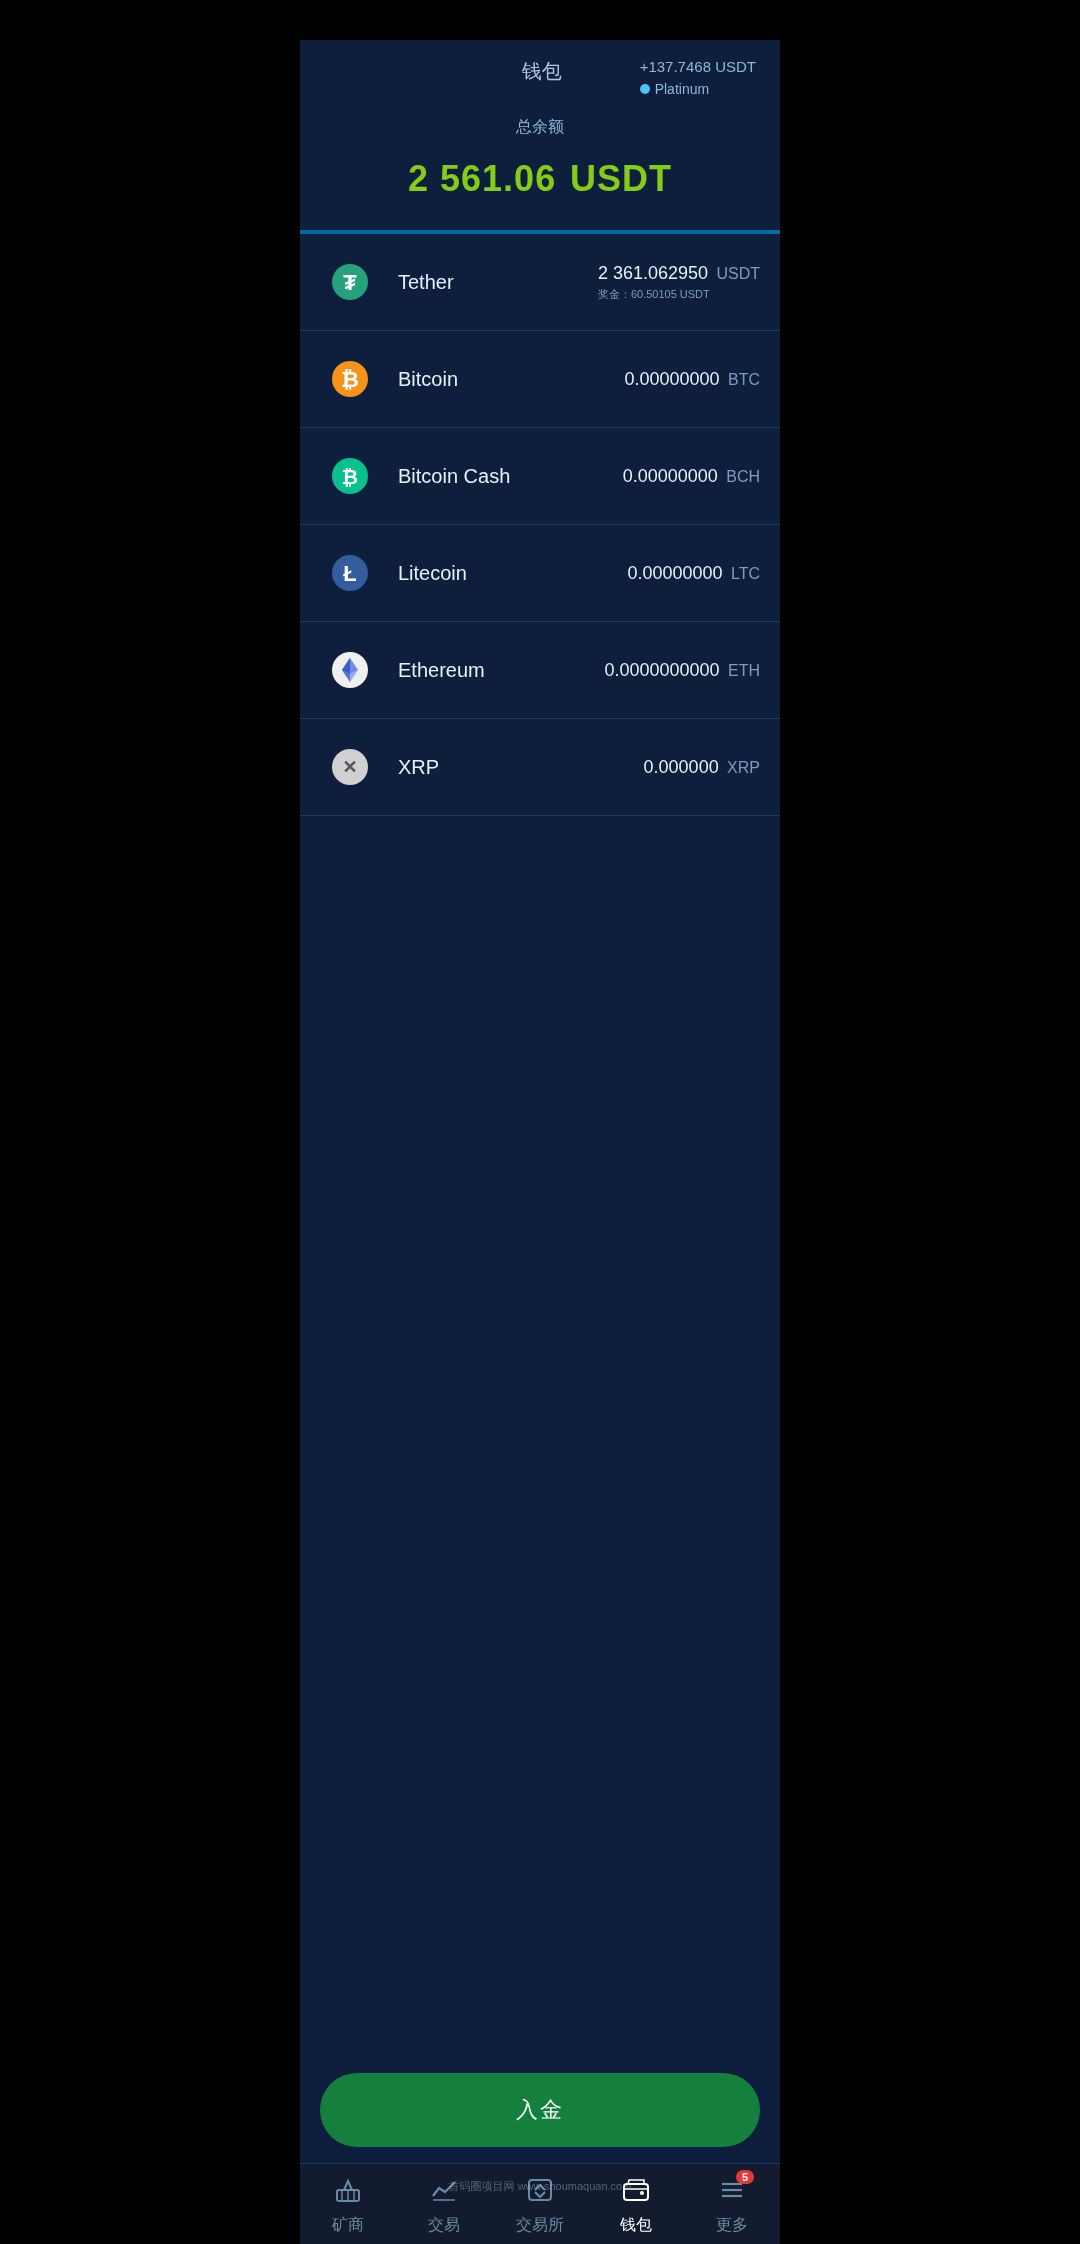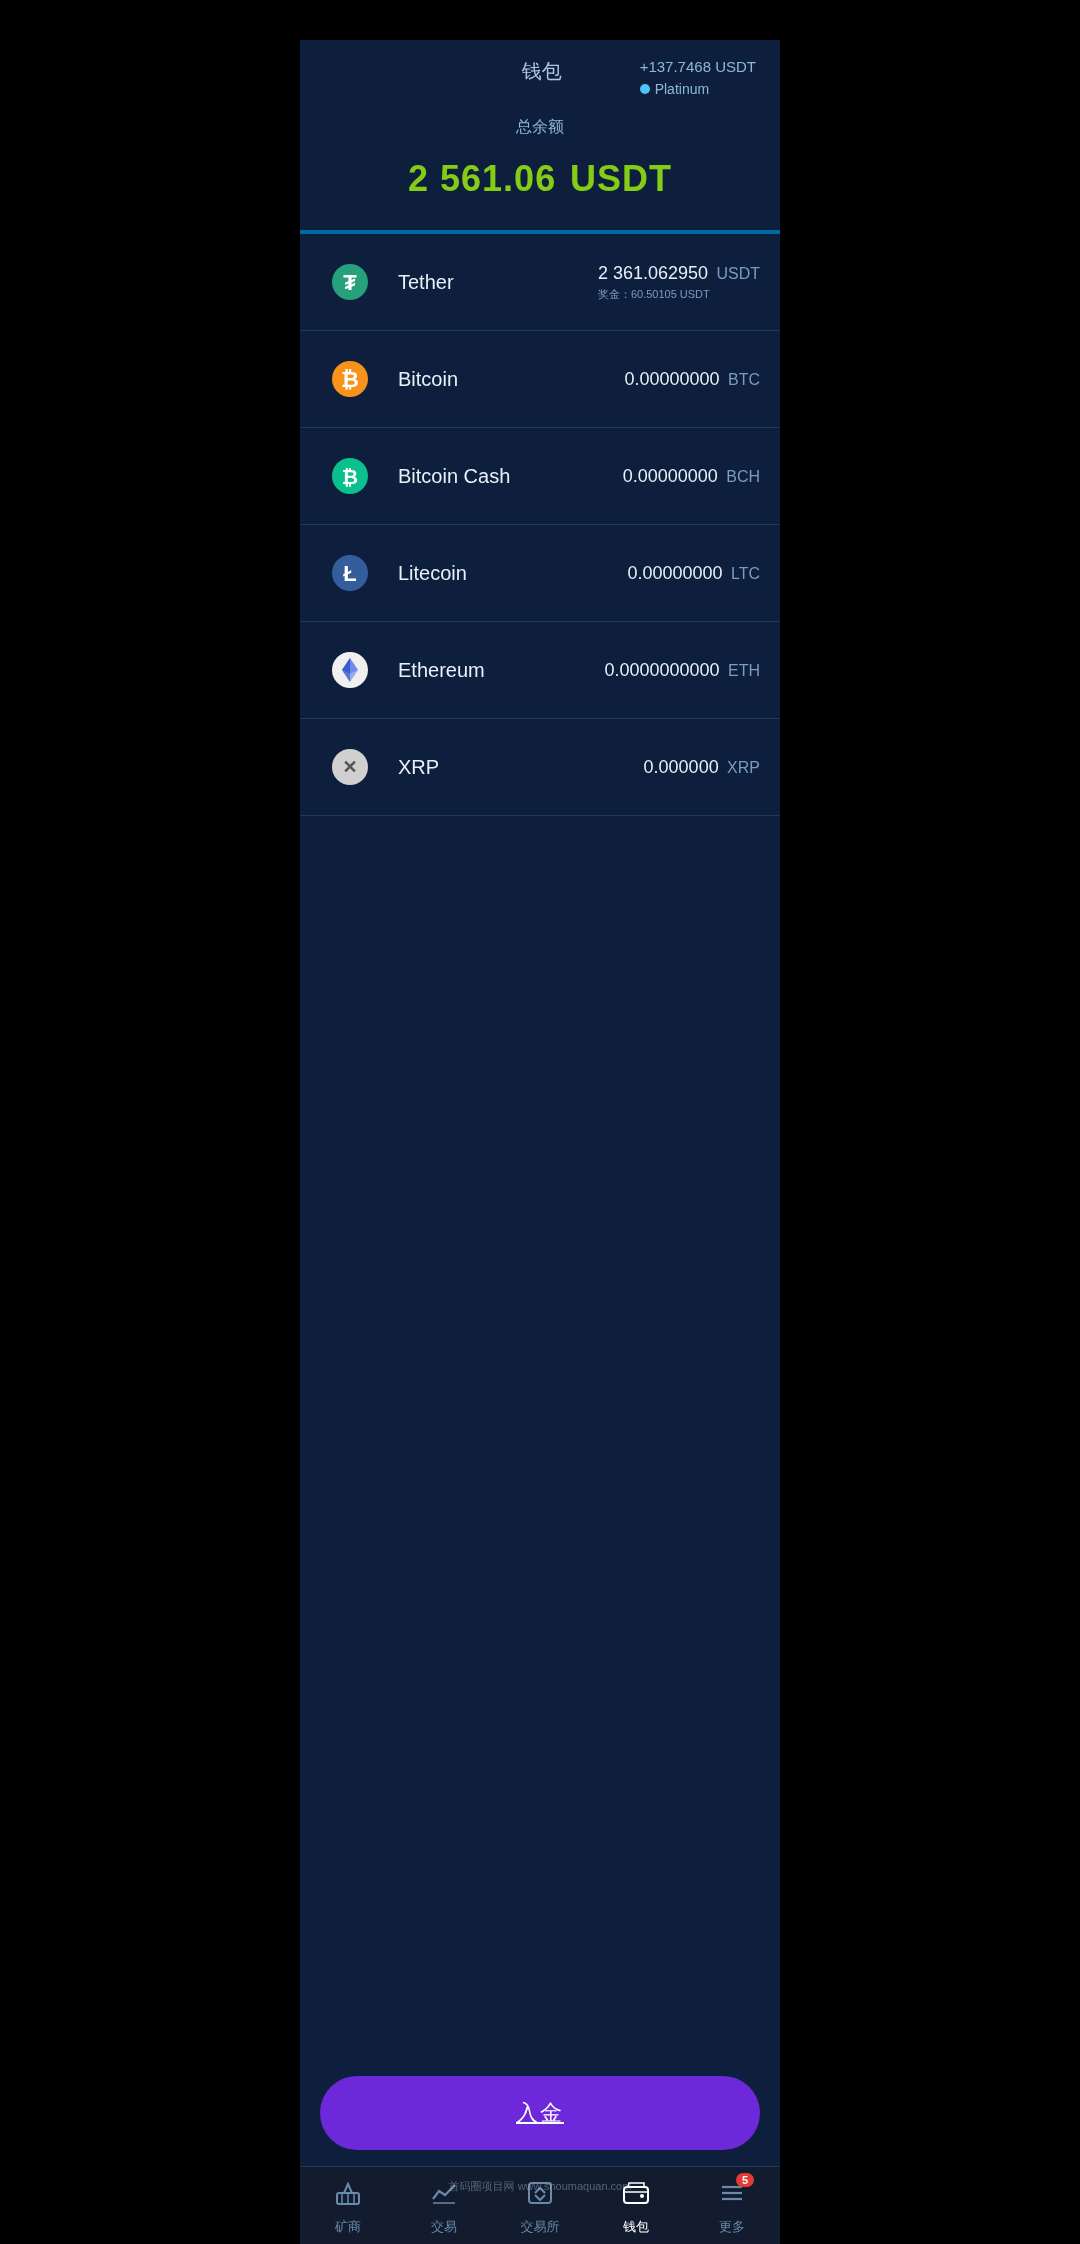--- a/index.html
+++ b/index.html
@@ -142,31 +142,30 @@
     }
     .coin-bonus {
       font-size: 11px;
       color: #7a9dc0;
       margin-top: 3px;
     }
 
     
     .deposit-btn {
       margin: 12px 20px 16px;
-      background: #6d28d9;
+      background: #15803d;
       color: #fff;
       border: none;
       border-radius: 40px;
       padding: 22px;
       font-size: 22px;
       width: calc(100% - 40px);
       cursor: pointer;
       font-weight: 500;
       letter-spacing: 2px;
-      text-decoration: underline;
     }
 
     
     .bottom-nav {
       display: flex;
       background: #121c2e;
       border-top: 1px solid #1e3a5f;
       padding: 8px 0 4px;
     }
     .nav-item {
@@ -182,21 +181,21 @@
     .nav-item.active .nav-icon,
     .nav-item.active .nav-label {
       color: #fff;
     }
     .nav-icon {
       font-size: 26px;
       color: #6a8aaa;
       position: relative;
     }
     .nav-label {
-      font-size: 13px;
+      font-size: 16px;
       color: #6a8aaa;
     }
     .nav-badge {
       position: absolute;
       top: -6px;
       right: -8px;
       background: #e53935;
       color: #fff;
       font-size: 11px;
       font-weight: bold;

